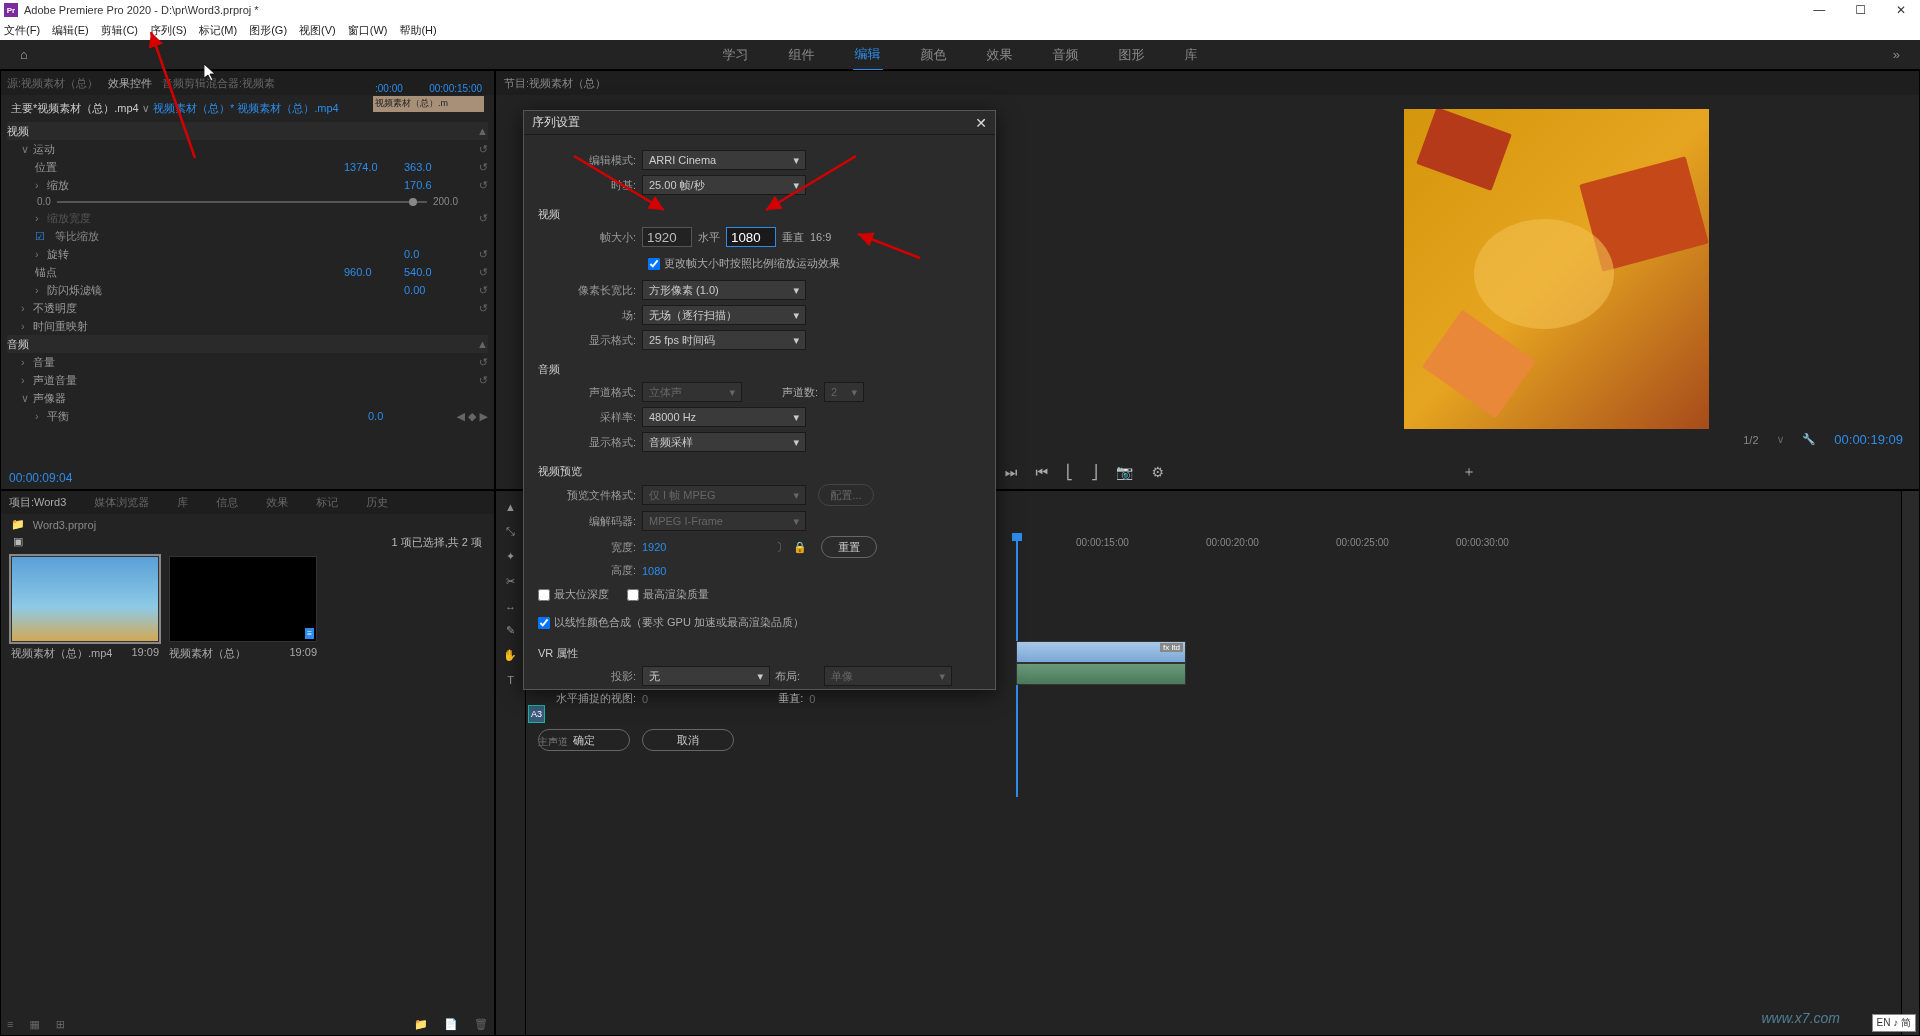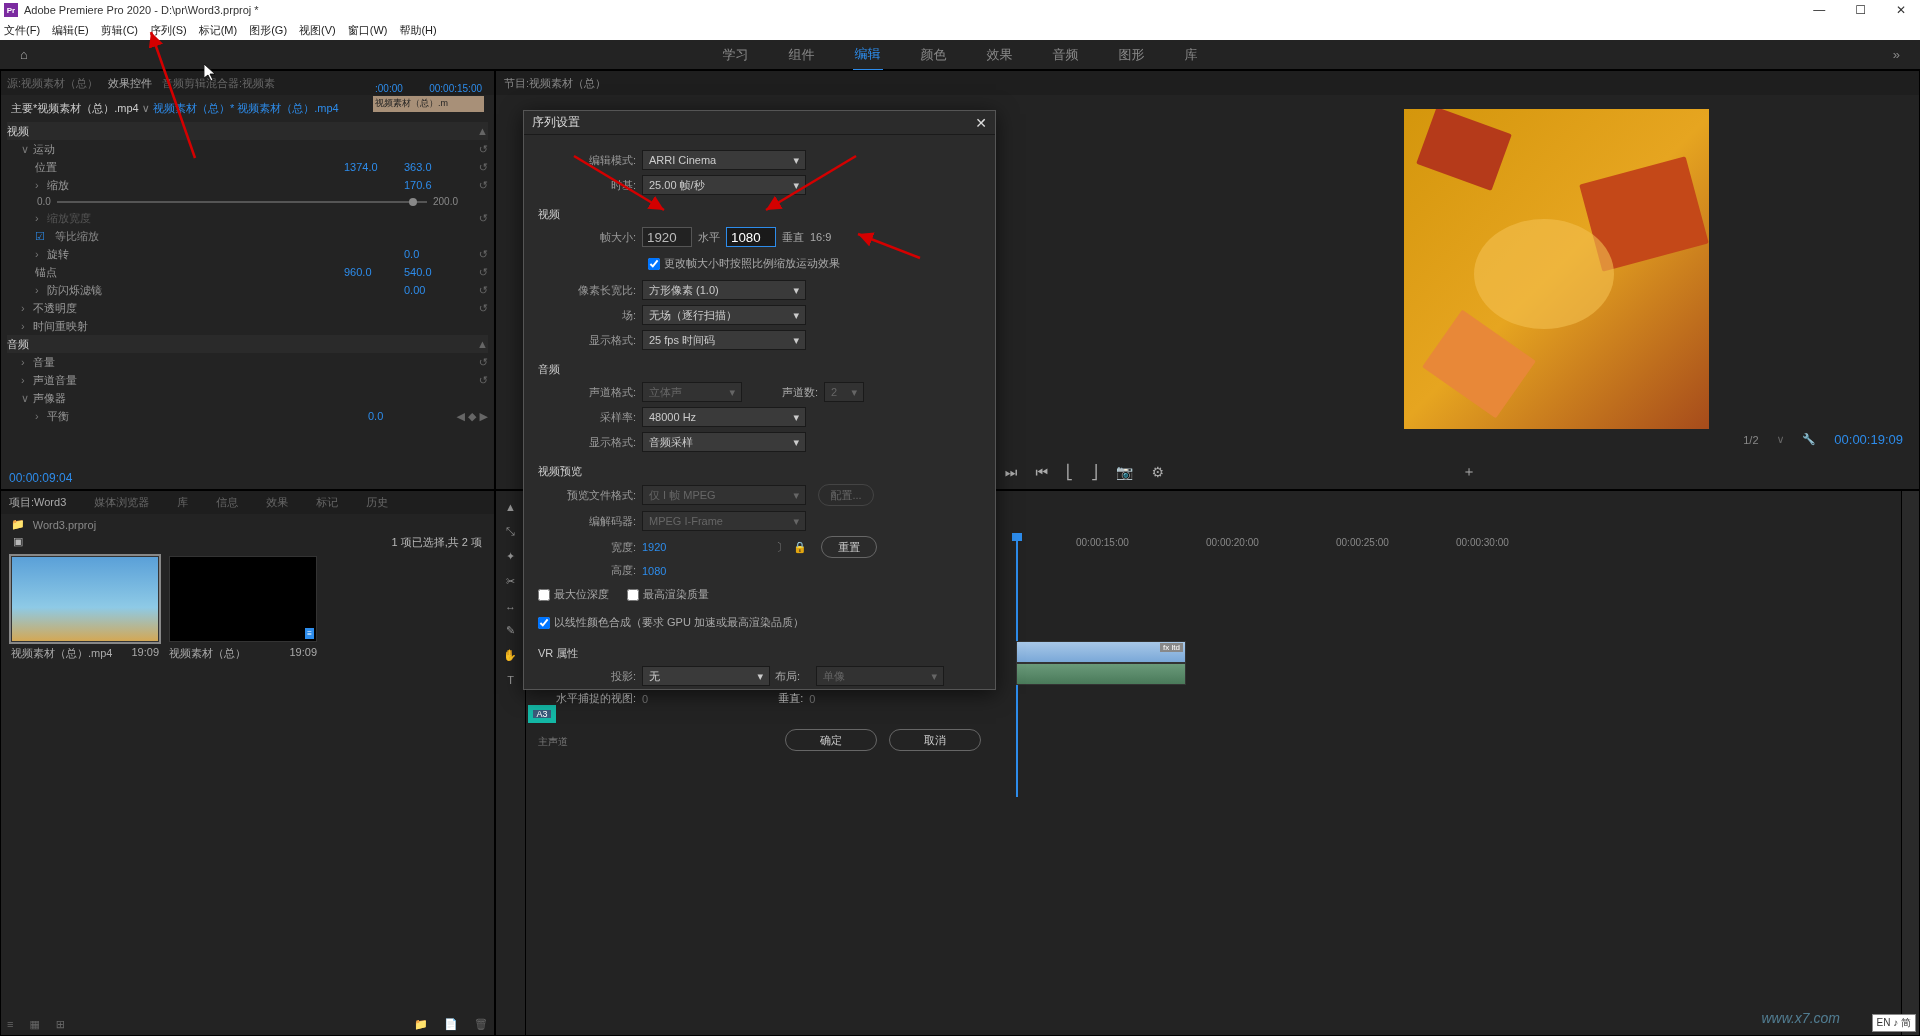--- a/index.html
+++ b/index.html
@@ -78,21 +78,21 @@
 .timeline-panel { grid-column:2 / 4; grid-row:2; position:relative; display:flex;}
 .tl-tools { width:30px; background:#232323; border-right:1px solid #000; display:flex; flex-direction:column; align-items:center; gap:12px; padding-top:10px; color:#999;}
 .tl-body { flex:1; position:relative; }
 .tl-header { display:flex; align-items:center; height:24px; }
 .tl-playhead-tc { color:#2d8ceb; font-size:14px; margin-left:12px; }
 .tl-ruler { position:absolute; top:46px; left:490px; right:20px; height:18px; color:#888; }
 .tl-ruler span { position:absolute; font-size:10px; }
 .tl-marker { position:absolute; top:46px; left:490px; width:2px; height:260px; background:#2d8ceb; }
 .tl-marker::before { content:''; position:absolute; top:-4px; left:-4px; width:10px; height:8px; background:#2d8ceb;}
 .track-headers { position:absolute; top:64px; left:0; width:78px; }
-.track-btn { width:28px; height:18px; background:#2d5a8a; color:#fff; font-size:9px; display:flex; align-items:center; justify-content:center; margin:2px; border:5px solid #14b8a6;}
+.track-btn { width:17px; height:18px; background:#2d5a8a; color:#fff; font-size:9px; display:flex; align-items:center; justify-content:center; margin:2px; border:1px solid #14b8a6;}
 .tl-clips { position:absolute; top:150px; left:490px; }
 .tl-clip-v { width:170px; height:22px; background: linear-gradient(#a8c8e8, #7aa8d8); border:1px solid #333; font-size:9px; padding:1px 2px; color:#222;}
 .tl-clip-a { width:170px; height:22px; background: linear-gradient(#6a9a7a, #4a7a5a); border:1px solid #333;}
 
 
 .mini-seq { position:absolute; top:0; right:8px; width:115px; }
 .mini-ruler { display:flex; justify-content:space-between; font-size:10px; color:#2d8ceb; padding: 12px 4px 2px;}
 .mini-clip { background:#a89078; height:16px; font-size:9px; padding:1px 2px; color:#222; margin:0 2px;}
 
 
@@ -103,21 +103,21 @@
 .dlg-row { display:flex; align-items:center; margin:5px 0; }
 .dlg-row .lbl { width:104px; text-align:right; padding-right:6px; color:#999;}
 .dlg-row .sel { flex:1; max-width:164px; height:20px; background:#3a3a3a; border:1px solid #1a1a1a; color:#ccc; padding:2px 6px; display:flex; justify-content:space-between; align-items:center; cursor:pointer;}
 .dlg-row .sel.disabled { color:#666; background:#323232; cursor:default;}
 .dlg-row .inp { width:50px; height:20px; background:#222; border:1px solid #555; color:#bbb; padding:0 4px;}
 .dlg-row .inp.hl { color:#fff; background:#1a1a1a; border-color:#2d8ceb;}
 .dlg-row .num-link { color:#2d8ceb; }
 .dlg-sect { margin-top:12px; color:#ccc; font-size:11px; }
 .dlg-cb { display:flex; align-items:center; gap:4px; margin:4px 0; }
 .dlg-cb input { width:12px; height:12px; }
-.dlg-btns { display:flex; justify-content:flex-end; gap:12px; padding:8px 14px; }
+.dlg-btns { display:flex; justify-content:flex-start; gap:12px; padding:8px 14px; }
 .dlg-btn { width:92px; height:22px; background: transparent; border:1px solid #666; color:#ccc; border-radius:11px; cursor:pointer; display:flex; align-items:center; justify-content:center; font-size:11px;}
 .dlg-btn.reset { width:56px; }
 
 
 .arrow { position:absolute; pointer-events:none; z-index:2000; }
 .arrow svg { overflow:visible; }
 
 
 .cursor { position:absolute; top:64px; left:204px; color:#fff; font-size:14px; z-index:3000; pointer-events:none;}
 
@@ -547,21 +547,21 @@
       </div>
 
     <div class="dlg-sect">VR 属性</div>
     <div class="dlg-row">
         <span class="lbl">投影:</span>
         <div class="sel" style="max-width:128px">
           <span>无</span>
           <span>▾</span>
         </div>
         <span style="margin-left:5px">布局:</span>
-        <div class="sel disabled" style="max-width:128px;margin-left:16px">
+        <div class="sel disabled" style="max-width:128px;margin-left:24px">
           <span>单像</span>
           <span>▾</span>
         </div>
       </div>
     <div class="dlg-row">
         <span class="lbl">水平捕捉的视图:</span>
         <span style="color:#666">0</span>
         <span style="margin-left:130px">垂直:</span>
         <span style="color:#666;margin-left:6px">0</span>
       </div>

